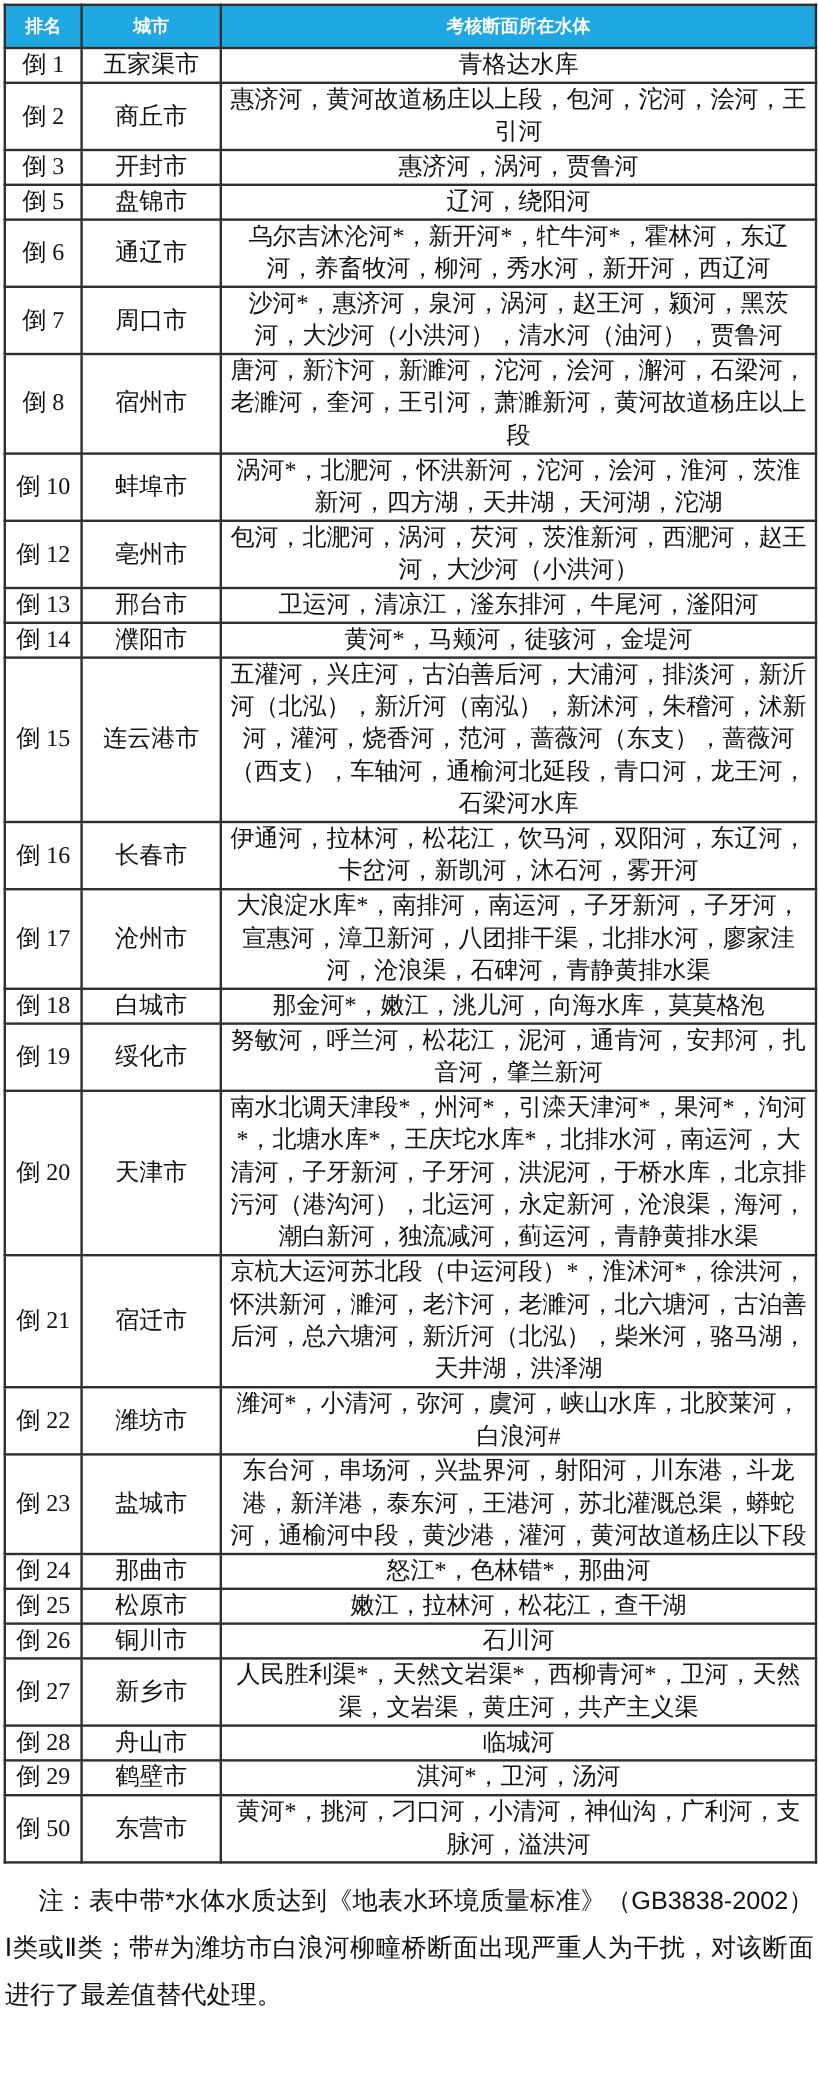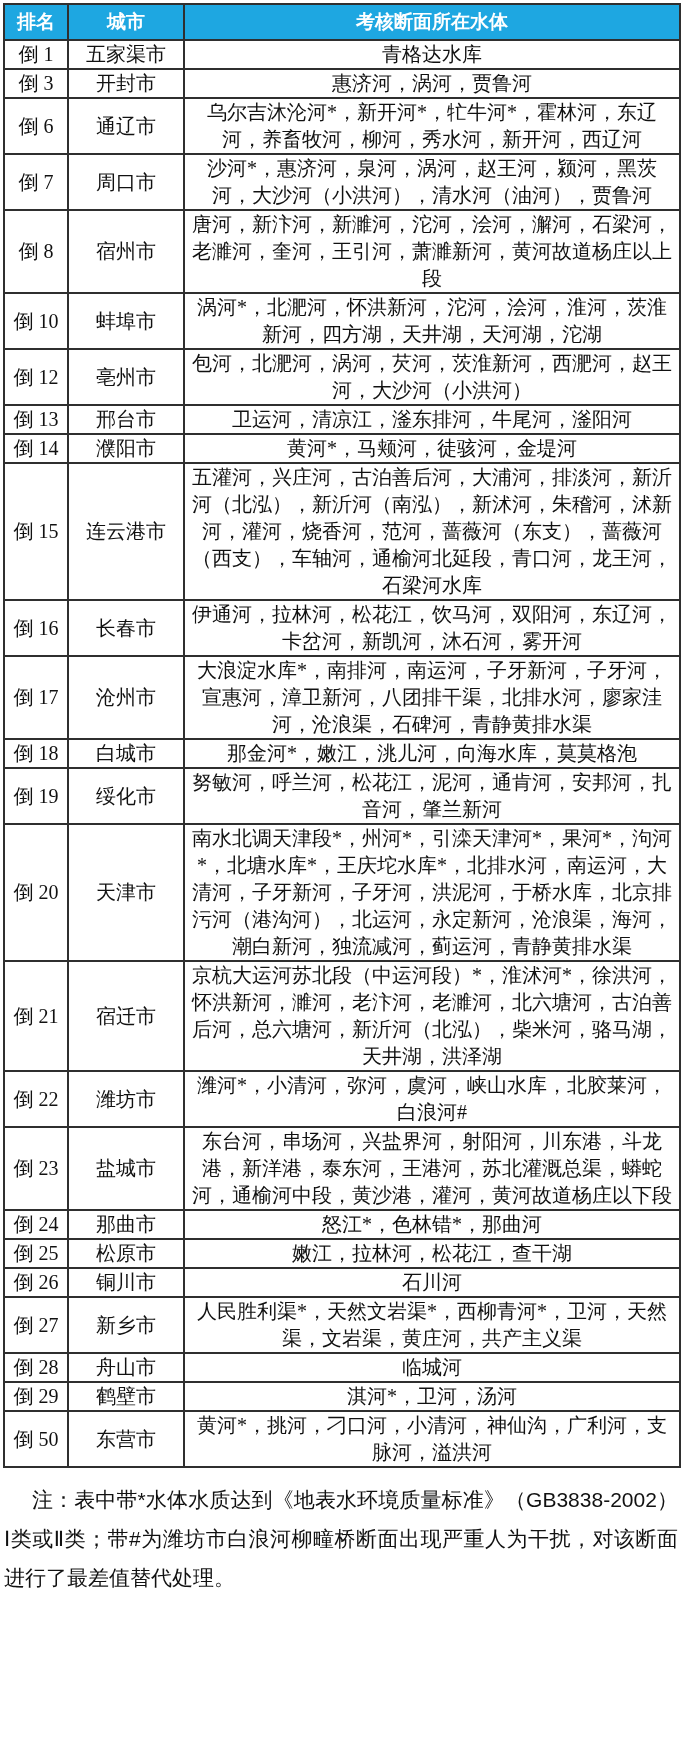--- a/index.html
+++ b/index.html
@@ -26,21 +26,21 @@
   table.wq th, table.wq td{
     border:2px solid var(--border);
     text-align:center;
     vertical-align:middle;
   }
   table.wq th{
     background:var(--header-bg);
     color:var(--header-text);
     font-family:"Liberation Sans", sans-serif;
     font-weight:bold;
-    font-size:19px;
+    font-size:15px;
     height:34px;
     padding:0 2px;
   }
   table.wq td{
     font-size:20px;
     line-height:27px;
     padding:0 3px;
   }
   td.rank-cell{font-size:19px;white-space:nowrap;}
   td.city-cell{font-size:20px;white-space:nowrap;}
@@ -71,28 +71,38 @@
         <th>考核断面所在水体</th>
       </tr>
     </thead>
     <tbody id="table-body">
   <tr>
     <td class="rank-cell">倒 1</td>
     <td class="city-cell">五家渠市</td>
     <td class="waters-cell">青格达水库</td>
   </tr>
 
+  <tr>
+    <td class="rank-cell">倒 2</td>
+    <td class="city-cell">商丘市</td>
+    <td class="waters-cell">惠济河，黄河故道杨庄以上段，包河，沱河，浍河，王引河</td>
+  </tr>
 
   <tr>
     <td class="rank-cell">倒 3</td>
     <td class="city-cell">开封市</td>
     <td class="waters-cell">惠济河，涡河，贾鲁河</td>
   </tr>
 
 
+  <tr>
+    <td class="rank-cell">倒 5</td>
+    <td class="city-cell">盘锦市</td>
+    <td class="waters-cell">辽河，绕阳河</td>
+  </tr>
 
   <tr>
     <td class="rank-cell">倒 6</td>
     <td class="city-cell">通辽市</td>
     <td class="waters-cell">乌尔吉沐沦河*，新开河*，牤牛河*，霍林河，东辽河，养畜牧河，柳河，秀水河，新开河，西辽河</td>
   </tr>
 
   <tr>
     <td class="rank-cell">倒 7</td>
     <td class="city-cell">周口市</td>

